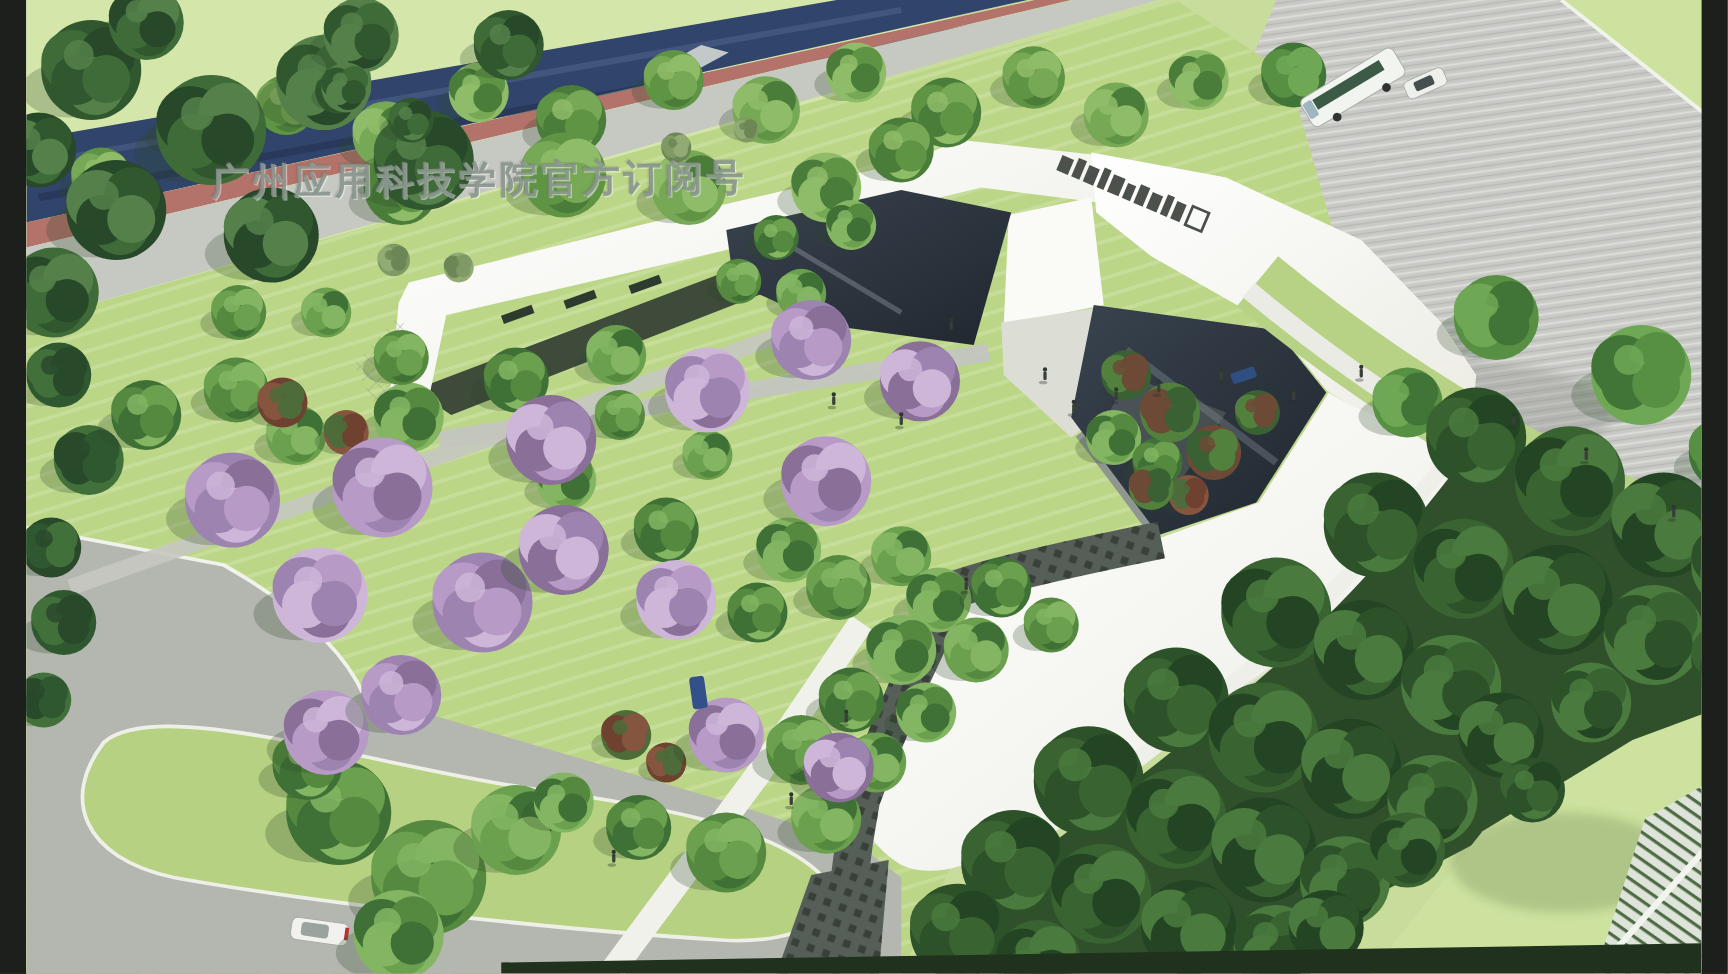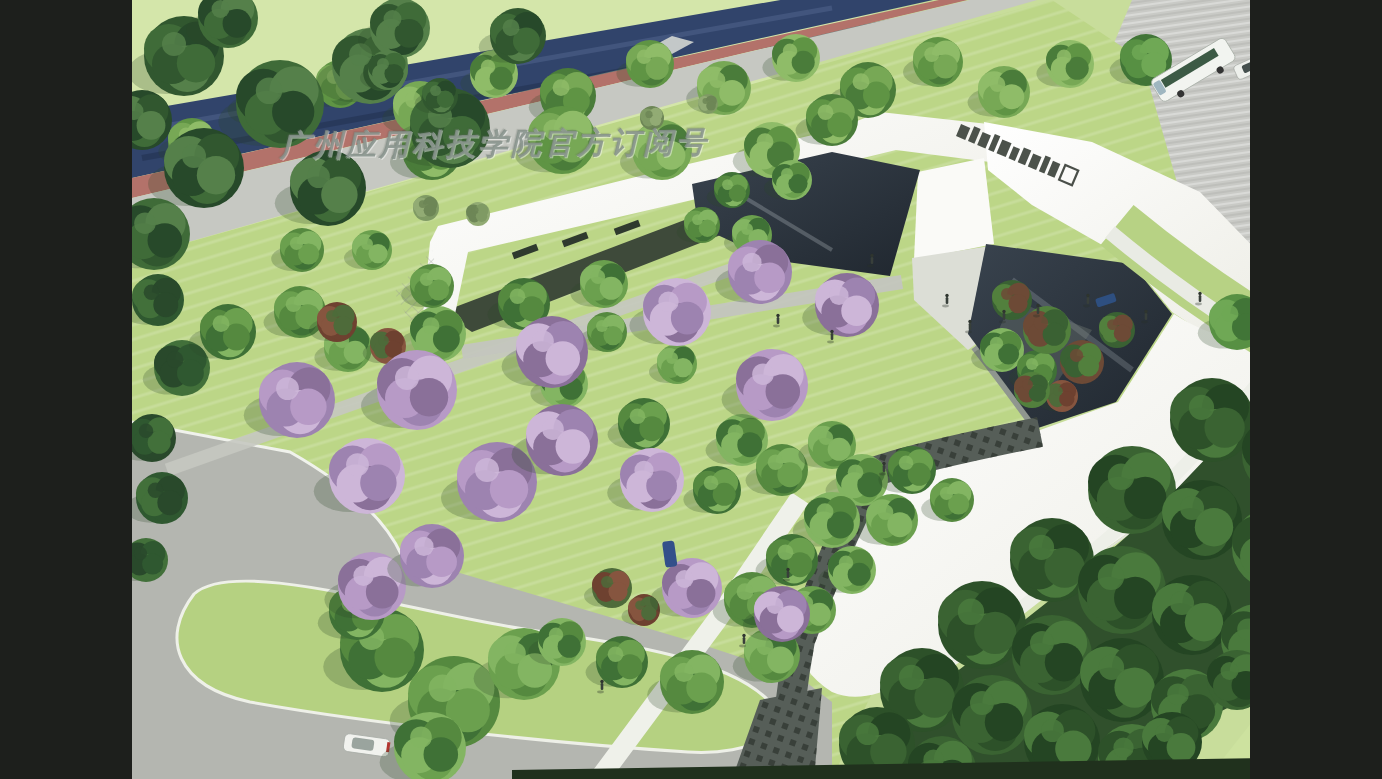--- a/index.html
+++ b/index.html
@@ -1,18 +1,18 @@
 <!DOCTYPE html>
 <html style="--paper: #eef0e9; --grass_base: #c8dd9b; --grass_light: #d4e6aa; --grass_site: #bcd687; --grass_blob: #b5d181; --grass_corner: #cde29f; --road_navy: #31446b; --bike_red: #b3726a; --sidewalk: #c6c8c2; --plaza: #c9cac6; --road_gray: #b4b6b0; --roof_white: #fafaf7; --glass_dark: #2e3742; --walk_dark: #565e58; --pergola: #3e4a3a; --forest_base: #30502c; --hedge: #20311d; --curb: #f0f2ec; --watermark_color: rgba(133,145,138,0.85);"><head>
 <meta charset="utf-8">
 <style>
   :root{ --paper:#eef0e9; }
   html,body{margin:0;padding:0;background:#1d1f1c;}
-  .stage{position:relative;width:1118px;height:779px;margin:0 auto;overflow:hidden;
-         background:var(--paper);font-family:"Liberation Sans","DejaVu Sans",sans-serif;font-style:italic;}
+  .stage{position:relative;width:1340px;height:779px;margin:0 auto;overflow:hidden;
+         background:var(--paper);font-family:"Liberation Sans","DejaVu Sans",sans-serif;}
   .stage svg{position:absolute;left:0;top:0;}
   .f-grass-base{fill:var(--grass_base);} .f-grass-light{fill:var(--grass_light);}
   .f-grass-site{fill:var(--grass_site);} .f-grass-blob{fill:var(--grass_blob);}
   .f-grass-corner{fill:var(--grass_corner);} .f-plaza{fill:var(--plaza);}
   .f-road-navy{fill:var(--road_navy);} .f-bike-red{fill:var(--bike_red);}
   .f-sidewalk{fill:var(--sidewalk);} .f-road-gray{fill:var(--road_gray);}
   .f-roof{fill:var(--roof_white);} .f-walk{fill:var(--walk_dark);}
   .f-pergola{fill:var(--pergola);} .f-forest{fill:var(--forest_base);}
   .f-hedge{fill:var(--hedge);} .s-curb{stroke:var(--curb);fill:none;}
   .watermark{

